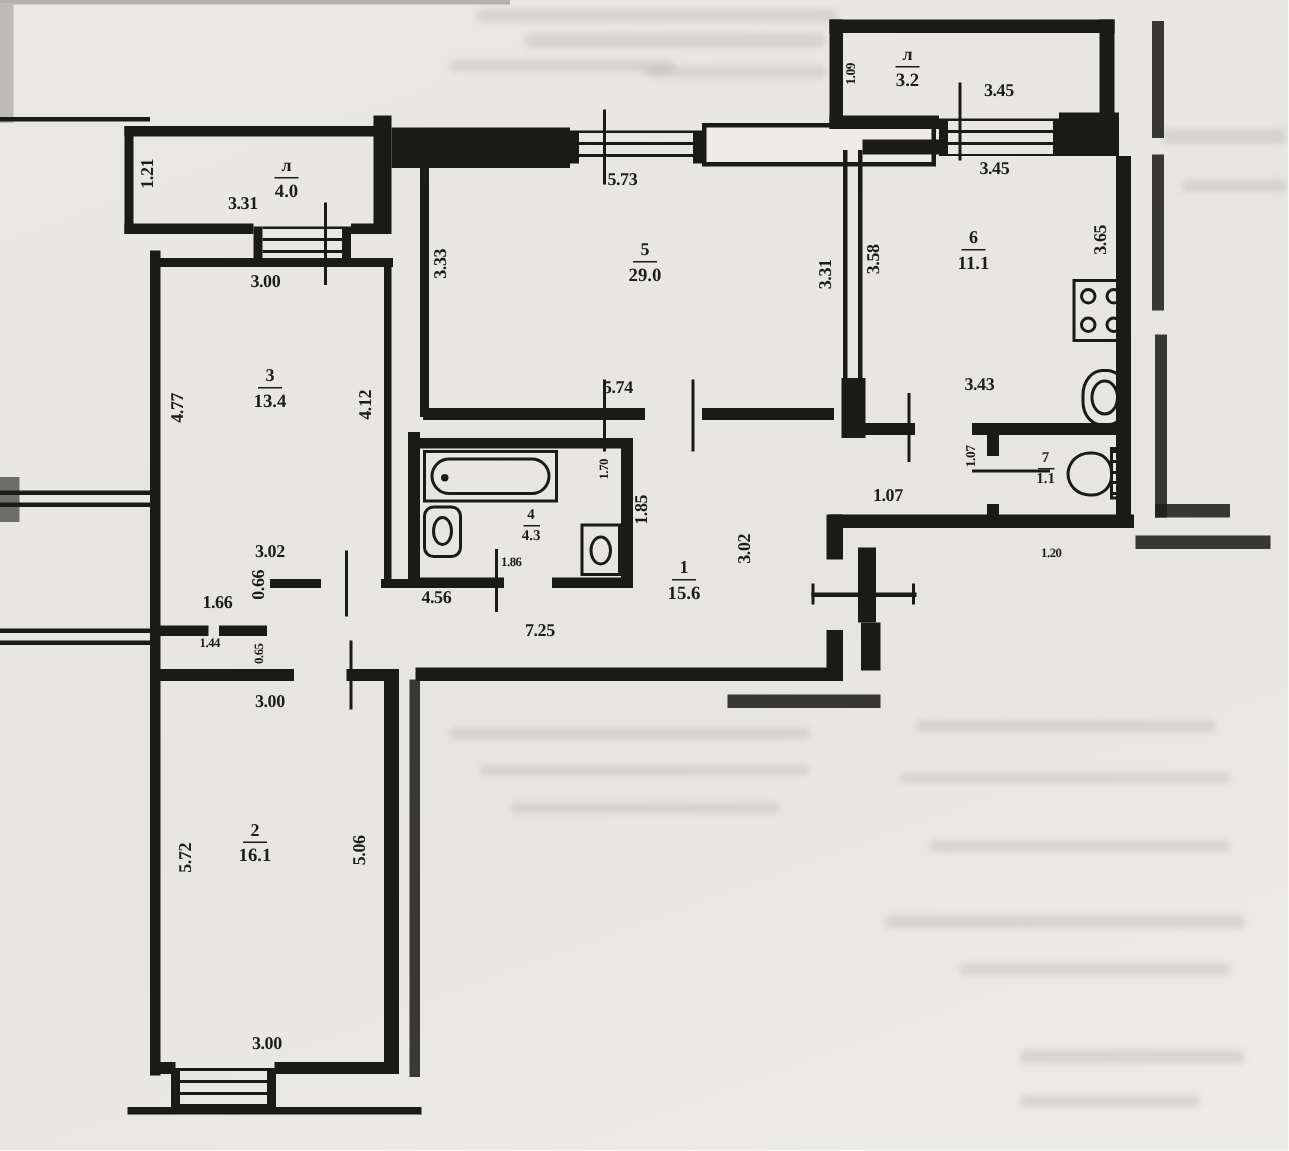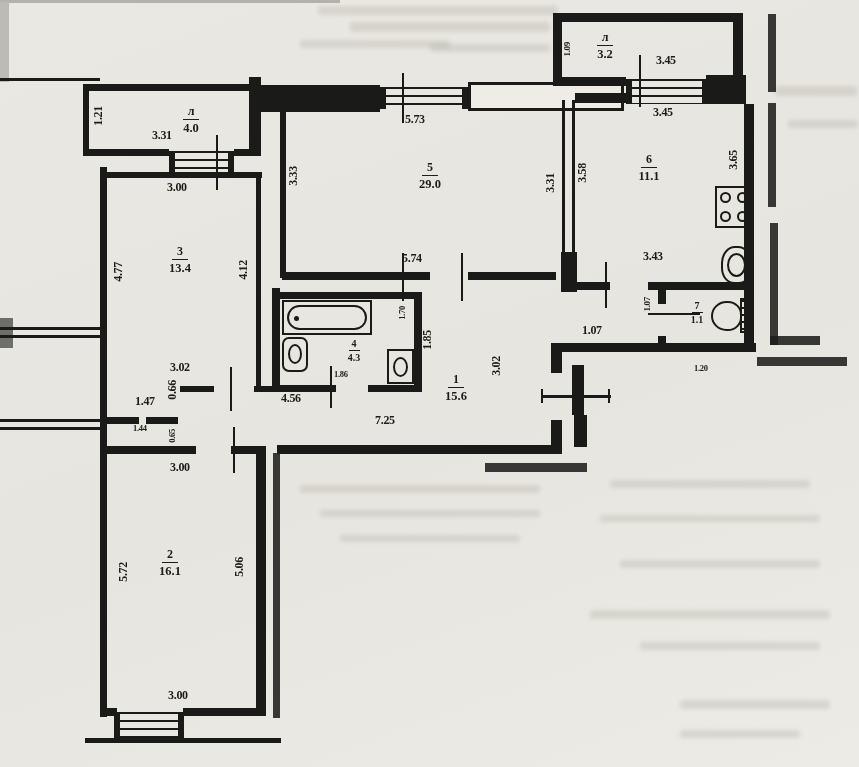--- a/index.html
+++ b/index.html
@@ -205,23 +205,23 @@
 
   <div class="d" style="left:152px;top:129px;">3.31</div>
   <div class="d" style="left:167px;top:181px;">3.00</div>
   <div class="d" style="left:405px;top:113px;">5.73</div>
   <div class="d" style="left:656px;top:54px;">3.45</div>
   <div class="d" style="left:653px;top:106px;">3.45</div>
   <div class="d" style="left:402px;top:252px;">5.74</div>
   <div class="d" style="left:643px;top:250px;">3.43</div>
   <div class="d" style="left:582px;top:324px;">1.07</div>
   <div class="d" style="left:281px;top:392px;">4.56</div>
-  <div class="d" style="left:350px;top:414px;margin-left:25px;">7.25</div>
+  <div class="d" style="left:350px;top:414px;">7.25</div>
   <div class="d" style="left:170px;top:361px;">3.02</div>
-  <div class="d" style="left:135px;top:395px;">1.47</div>
+  <div class="d" style="left:135px;top:395px;">1.66</div>
   <div class="d xs" style="left:133px;top:424px;">1.44</div>
   <div class="d" style="left:170px;top:461px;">3.00</div>
   <div class="d" style="left:168px;top:689px;">3.00</div>
   <div class="d xs" style="left:694px;top:333px;margin-top:31px;">1.20</div>
   <div class="d xs" style="left:334px;top:370px;">1.86</div>
 
   <div class="d v" style="left:92px;top:106px;">1.21</div>
   <div class="d v" style="left:112px;top:262px;">4.77</div>
   <div class="d v" style="left:237px;top:260px;">4.12</div>
   <div class="d v" style="left:287px;top:166px;">3.33</div>

